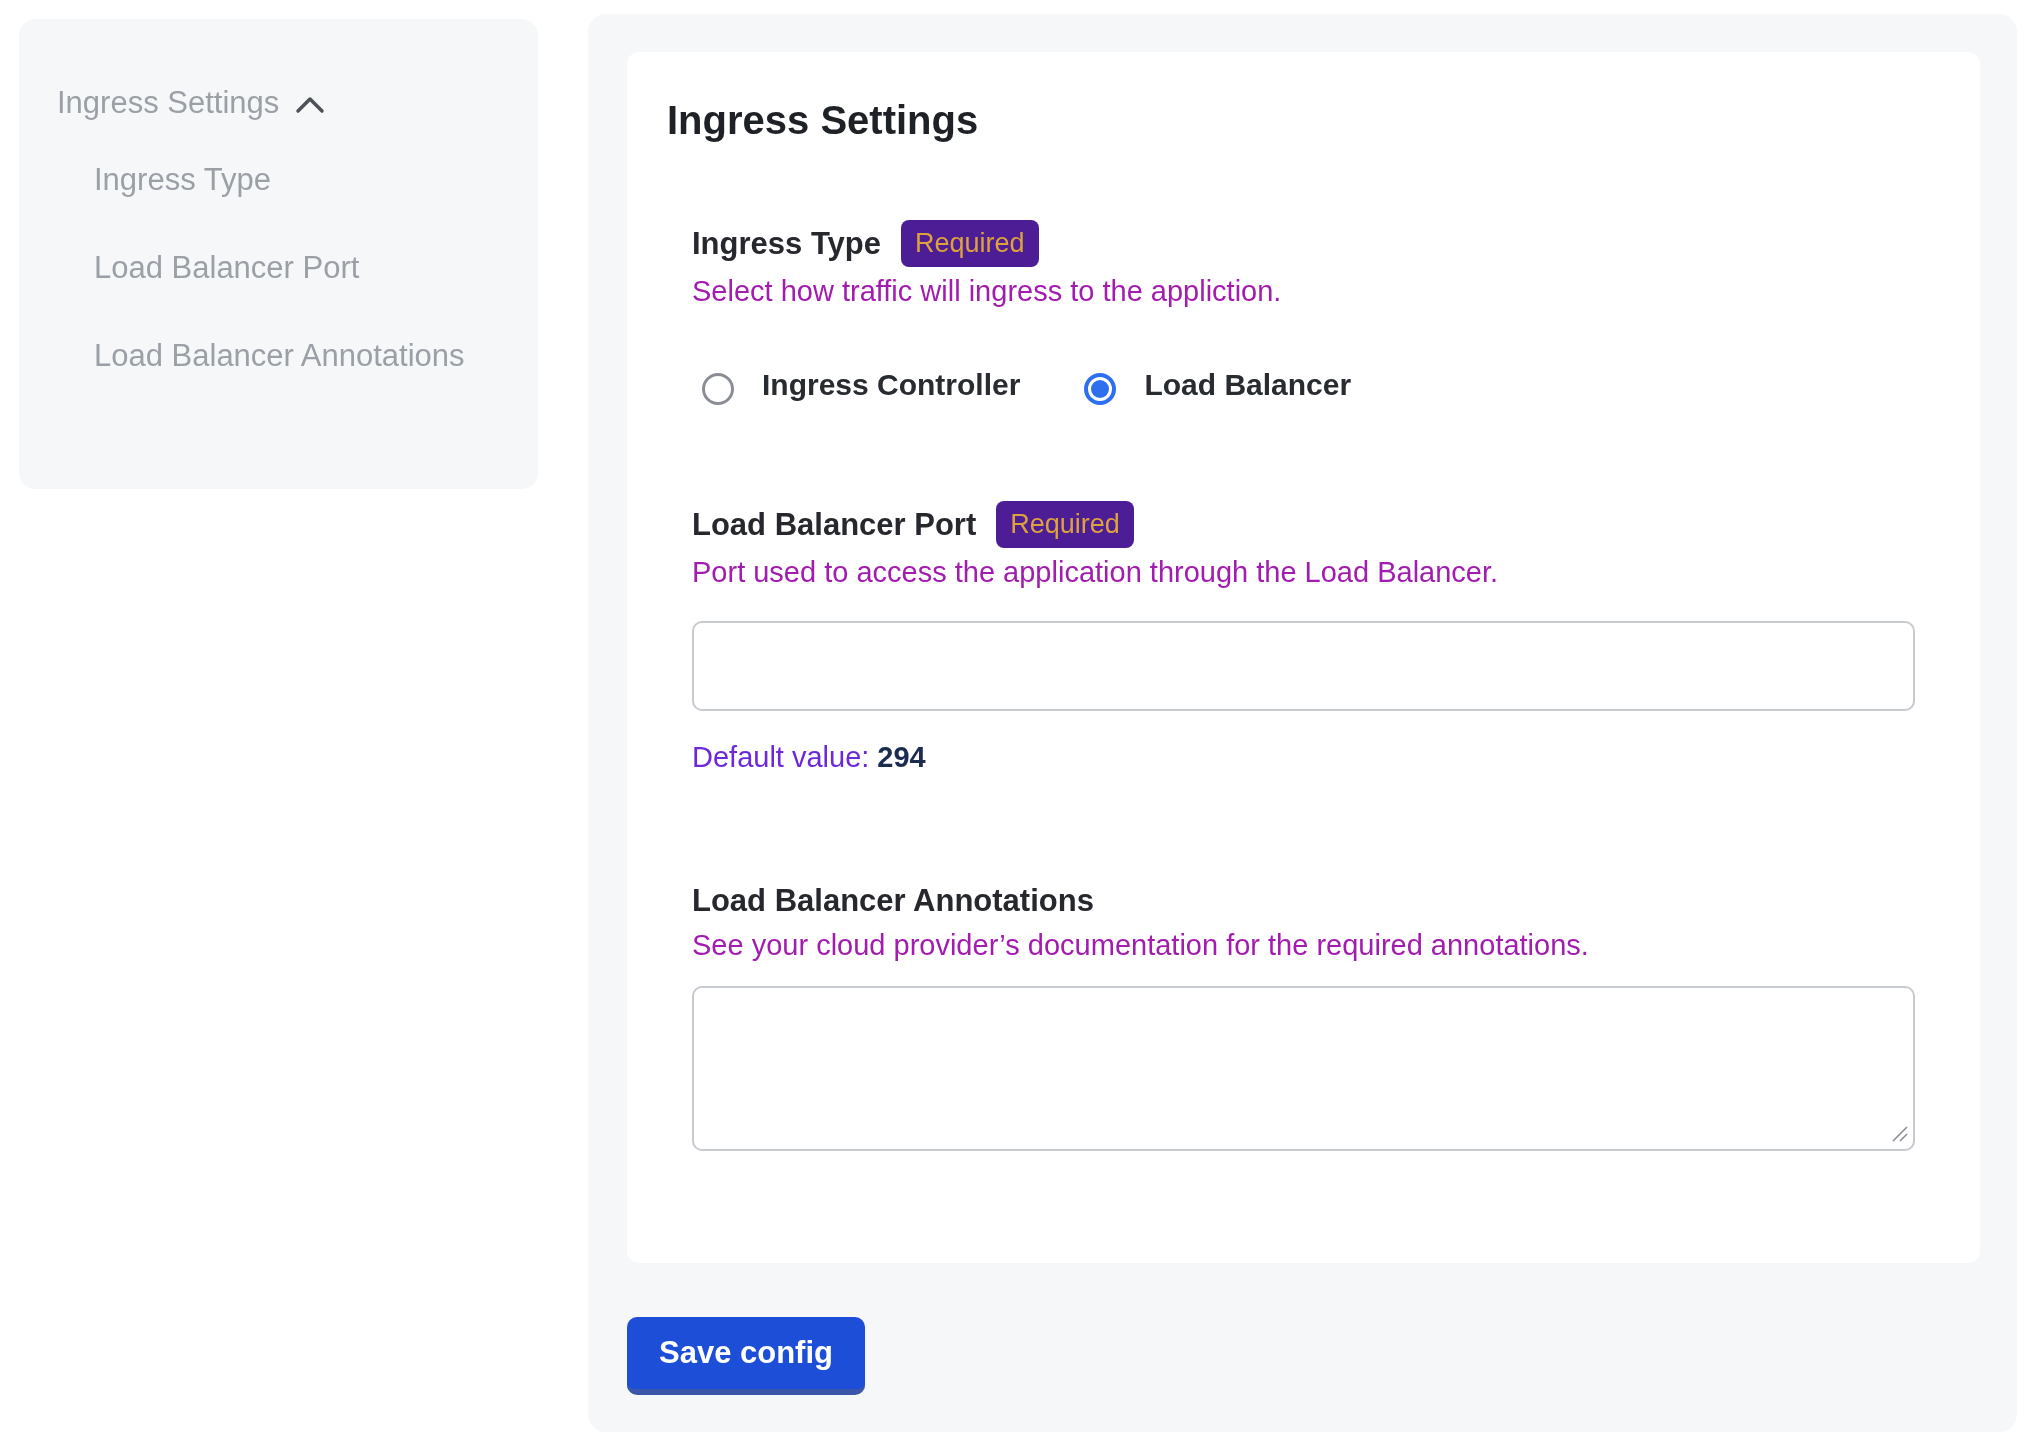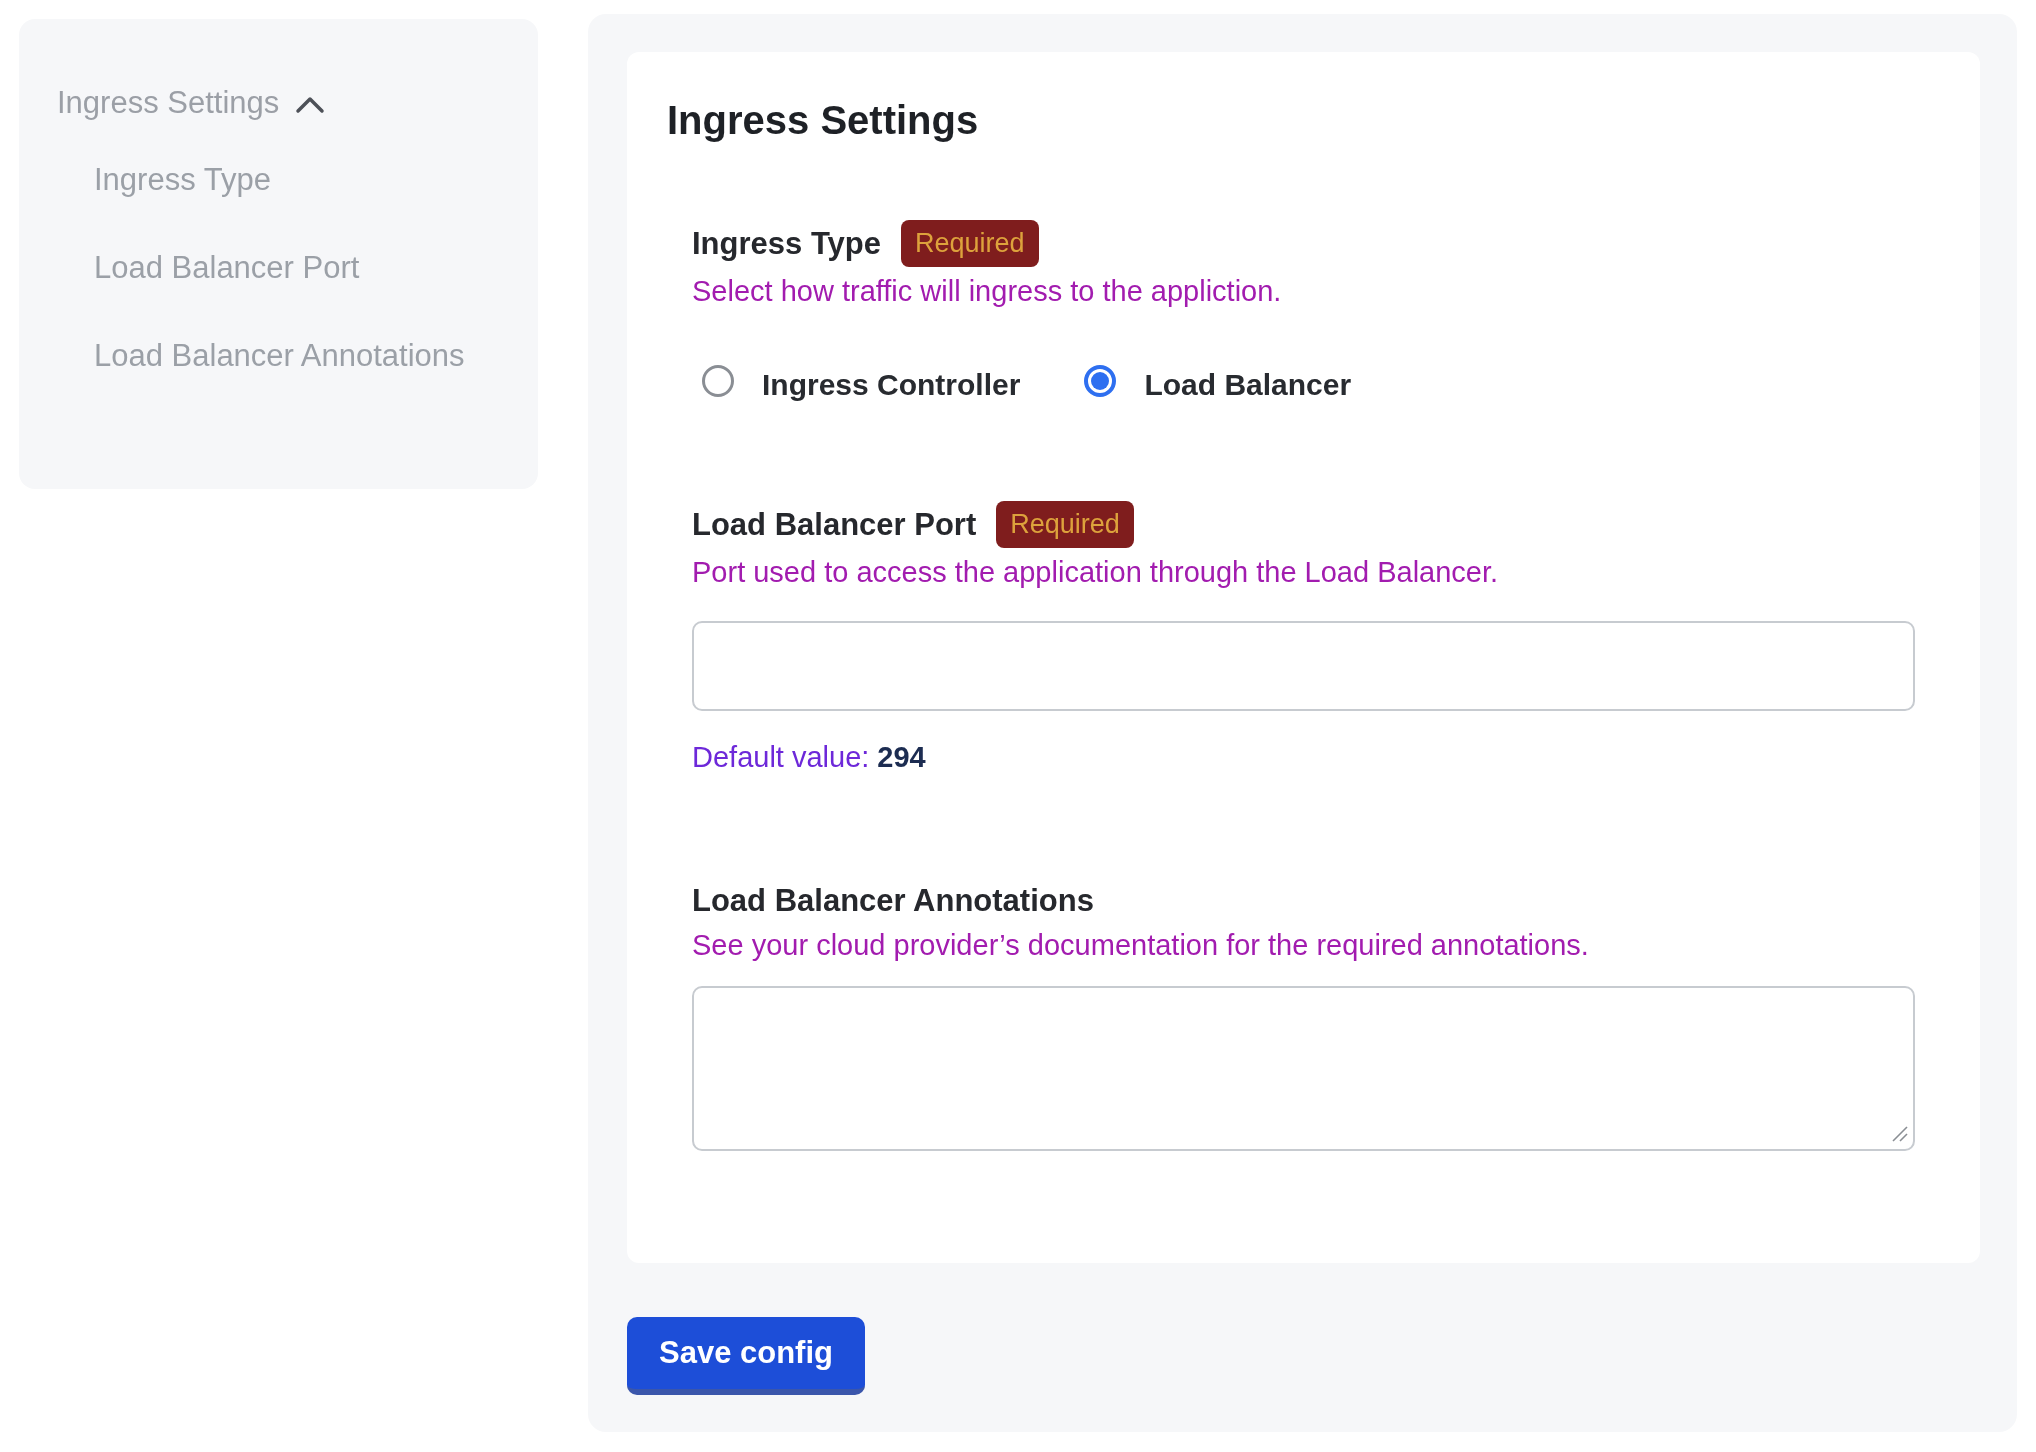--- a/index.html
+++ b/index.html
@@ -41,32 +41,32 @@
   .card-subtitle {
     margin-top:46px; font-size:29px; line-height:36px; color:#9ca1a9;
   }
   .sections { margin-left:25px; margin-right:65px; }
 
   .field-title-row { display:flex; align-items:center; gap:20px; }
   .field-title {
     font-size:31px; line-height:40px; font-weight:700; color:#26282d;
   }
   .required-badge {
-    display:inline-block; background:#7f1d1d; color:#dda23c;
+    display:inline-block; background:#4c1d95; color:#dda23c;
     font-size:27px; line-height:33px; padding:7px 14px; border-radius:8px;
   }
   .field-desc {
     margin-top:6px; font-size:29px; line-height:36px; color:#a21caf;
   }
 
   .section-ingress-type { margin-top:76px; }
   .radio-row {
     margin-top:56px; display:flex; align-items:center; padding-left:10px;
   }
-  .radio-option { display:flex; align-items:flex-start; cursor:pointer; }
+  .radio-option { display:flex; align-items:flex-end; cursor:pointer; }
   .radio-option + .radio-option { margin-left:64px; }
   .radio {
     width:32px; height:32px; border:3px solid #8a8e94; border-radius:50%;
     position:relative; flex:0 0 auto;
   }
   .radio.selected { border:4px solid #2e6ff0; }
   .radio .dot { display:none; }
   .radio.selected .dot {
     display:block; position:absolute; inset:3px;
     background:#2e6ff0; border-radius:50%;

